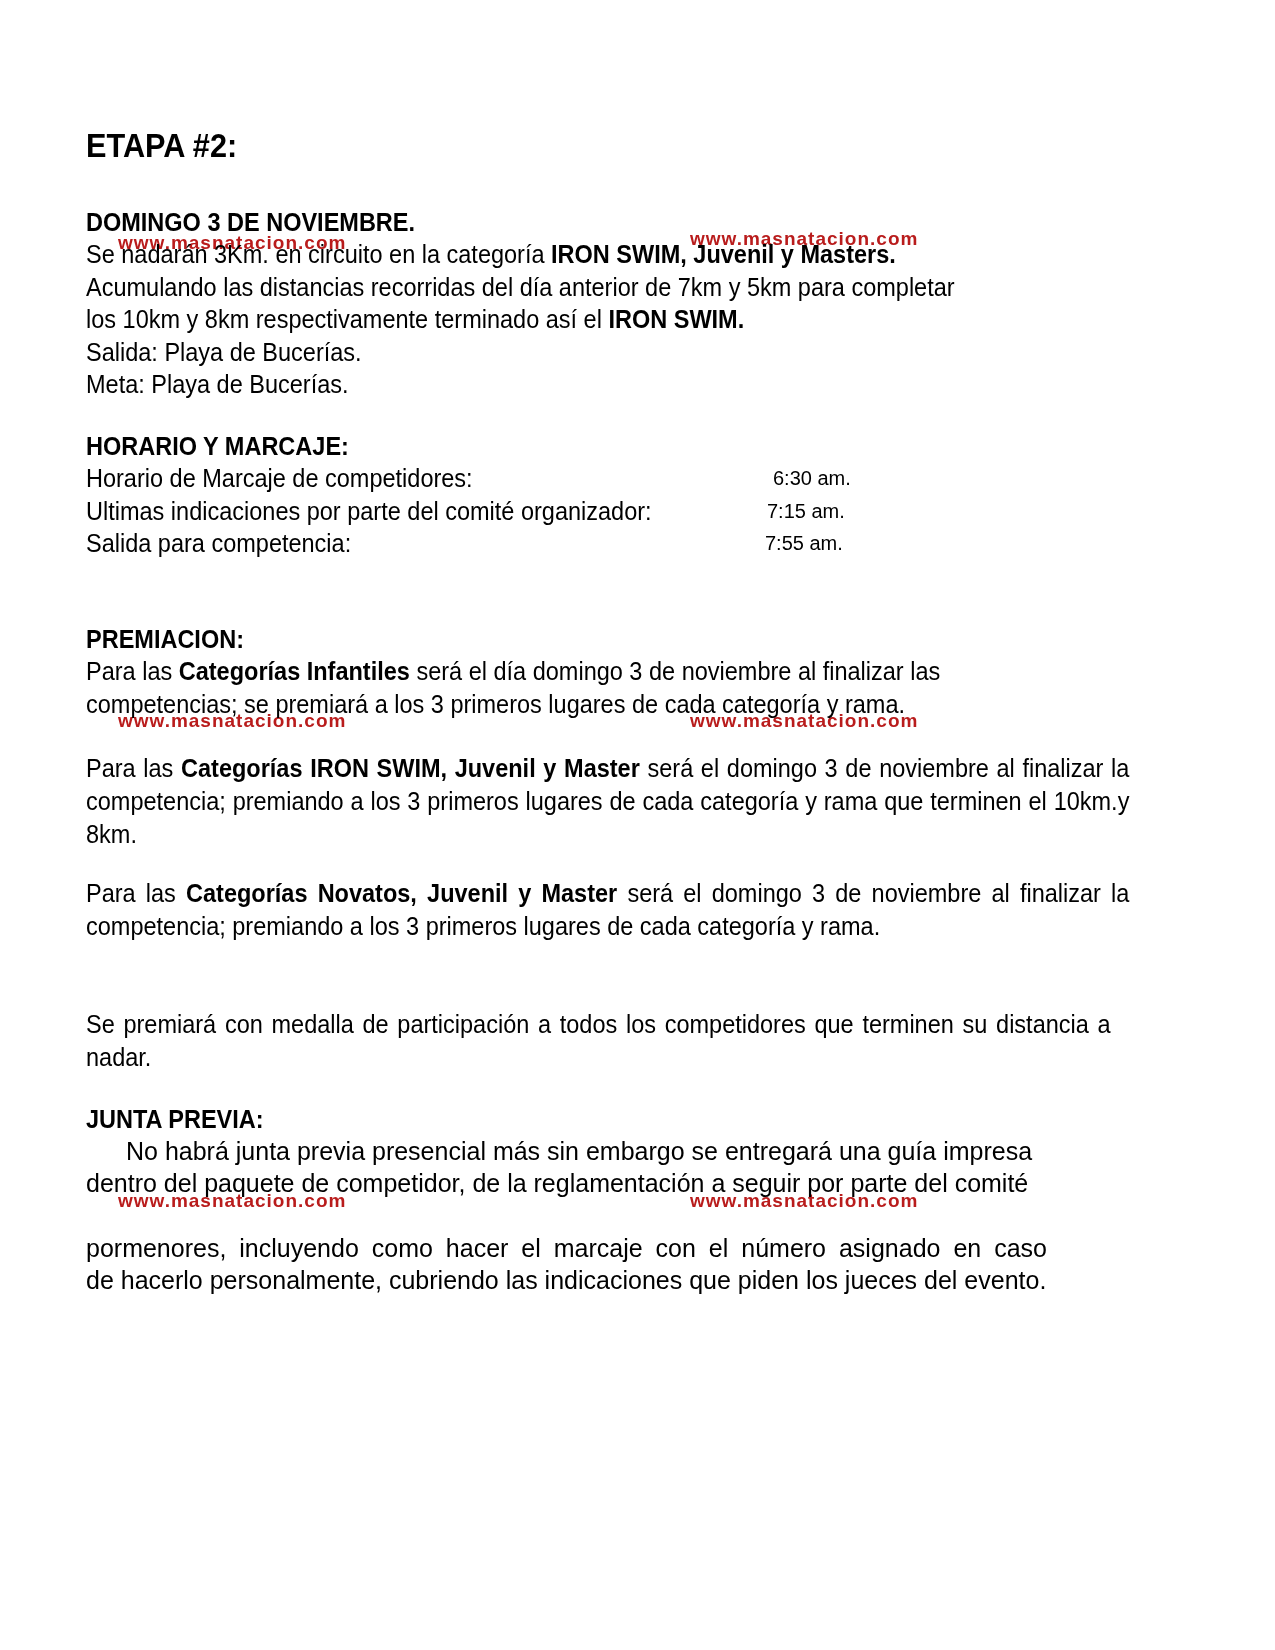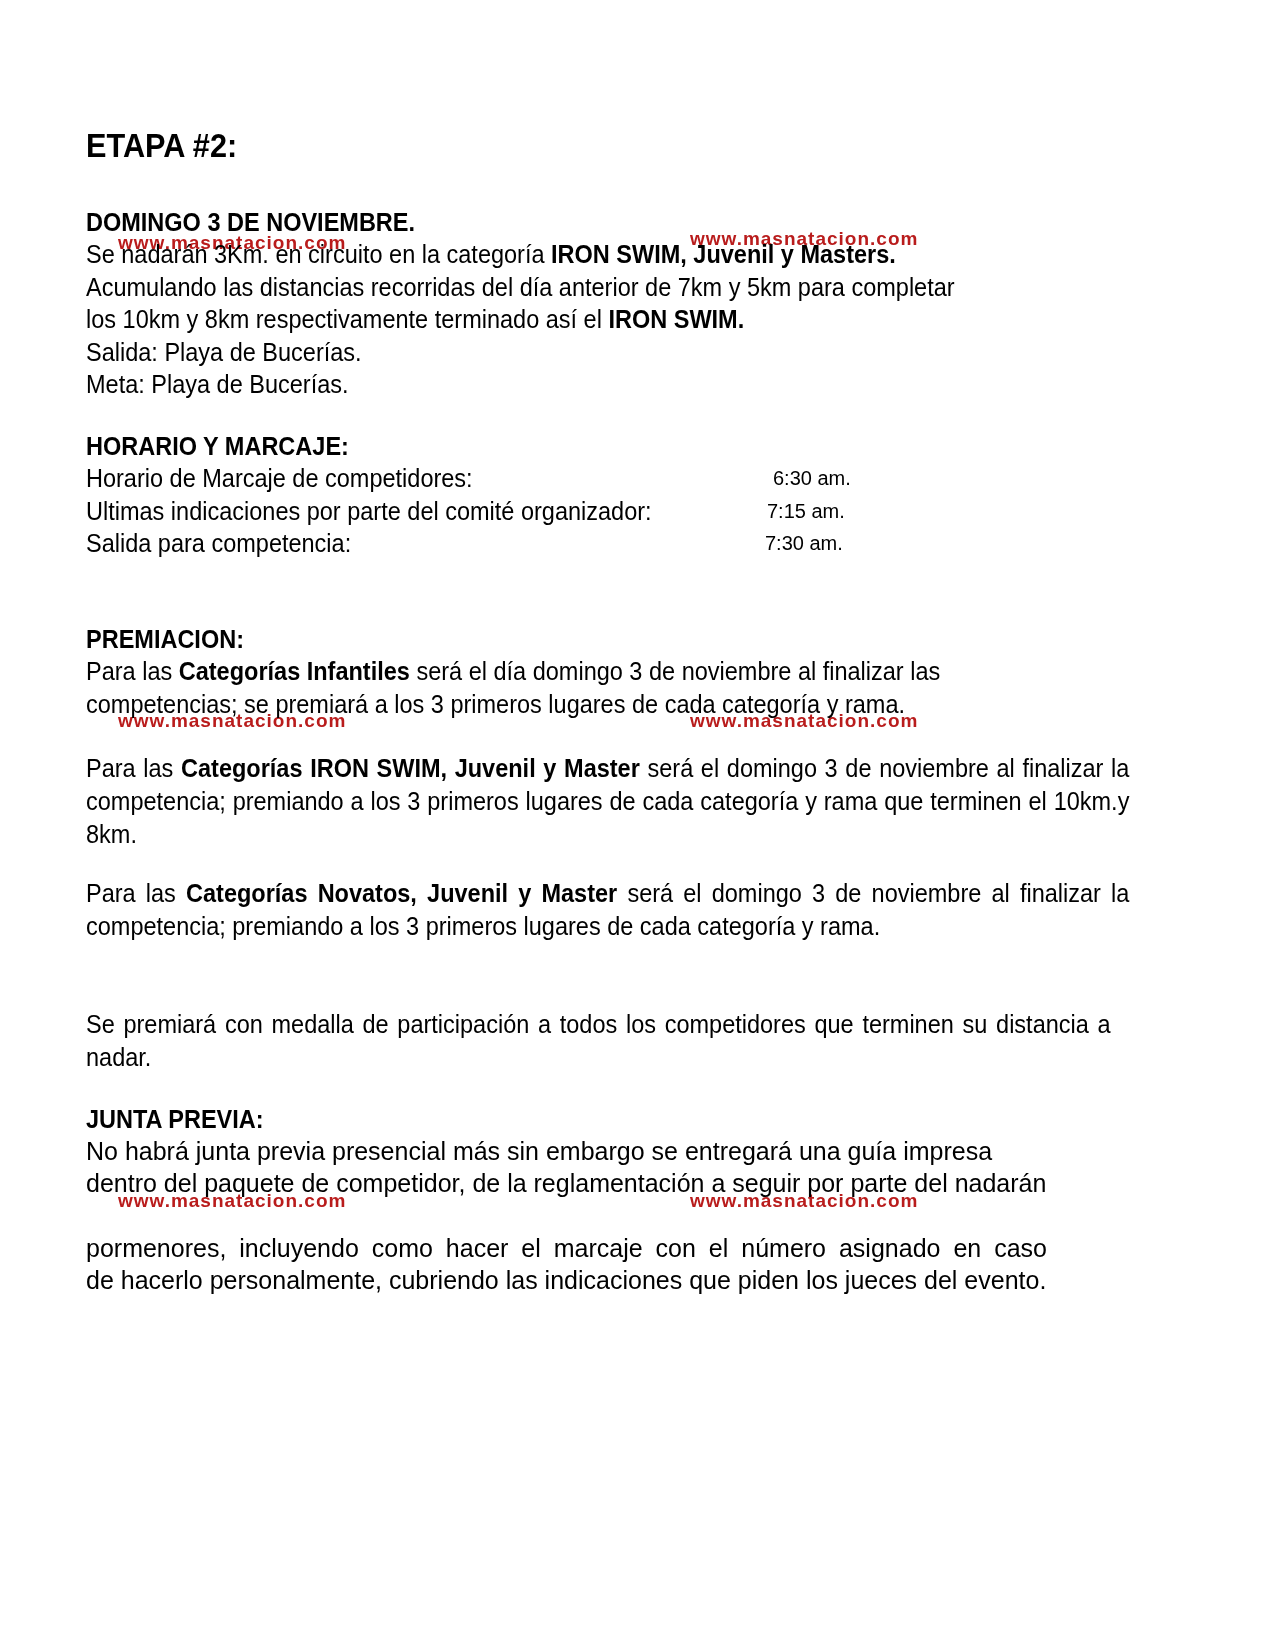--- a/index.html
+++ b/index.html
@@ -39,37 +39,37 @@
   </div>
   <div class="txt narrow" style="top:336px;">Salida: Playa de Bucerías.</div>
   <div class="txt narrow" style="top:368px;">Meta: Playa de Bucerías.</div>
 
   <div class="txt narrow heading" style="top:430px;">HORARIO Y MARCAJE:</div>
   <div class="txt narrow" style="top:462px;">Horario de Marcaje de competidores:</div>
   <div class="time" style="left:773px; top:462px;">6:30 am.</div>
   <div class="txt narrow" style="top:495px;">Ultimas indicaciones por parte del comité organizador:</div>
   <div class="time" style="left:767px; top:495px;text-align:center;">7:15 am.</div>
   <div class="txt narrow" style="top:527px;">Salida para competencia:</div>
-  <div class="time" style="left:765px; top:527px;">7:30 am.</div>
+  <div class="time" style="left:765px; top:527px;">7:55 am.</div>
 
   <div class="txt narrow heading" style="top:623px;">PREMIACION:</div>
   <div class="txt narrow" style="top:655px;">
     <span>Para las </span><b>Categorías Infantiles</b><span> será el día domingo 3 de noviembre al finalizar las</span>
   </div>
   <div class="txt narrow" style="top:688px;">competencias; se premiará a los 3 primeros lugares de cada categoría y rama.</div>
 
   <div class="txt narrow just" style="top:752px; width:1110px;">
     <span>Para las </span><b>Categorías IRON SWIM, Juvenil y Master</b><span> será el domingo 3  de noviembre al finalizar la competencia; premiando a los 3 primeros lugares de cada categoría y rama que terminen el 10km.y 8km.</span>
   </div>
 
   <div class="txt narrow just" style="top:877px; width:1110px;">
     <span>Para las </span><b>Categorías Novatos, Juvenil y Master</b><span> será el domingo 3 de noviembre al finalizar la competencia; premiando a los 3 primeros lugares de cada categoría y rama.</span>
   </div>
 
   <div class="txt narrow just" style="top:1008px; width:1090px;">Se premiará con medalla de participación a todos los competidores que terminen su distancia a nadar.</div>
 
   <div class="txt narrow heading" style="top:1103px;">JUNTA PREVIA:</div>
-  <div class="txt" style="top:1135px;">No habrá junta previa presencial más sin embargo se entregará una guía impresa</div>
-  <div class="txt" style="top:1167px;">dentro del paquete de competidor, de la reglamentación a seguir por parte del nadarán</div>
+  <div class="txt" style="top:1135px;margin-left:40px;">No habrá junta previa presencial más sin embargo se entregará una guía impresa</div>
+  <div class="txt" style="top:1167px;">dentro del paquete de competidor, de la reglamentación a seguir por parte del comité</div>
   <div class="txt" style="top:1232px; word-spacing:6px;">pormenores, incluyendo como hacer el marcaje con el número asignado en caso</div>
   <div class="txt" style="top:1264px;">de hacerlo personalmente, cubriendo las indicaciones que piden los jueces del evento.</div>
 
 </div>
 
 </body></html>

